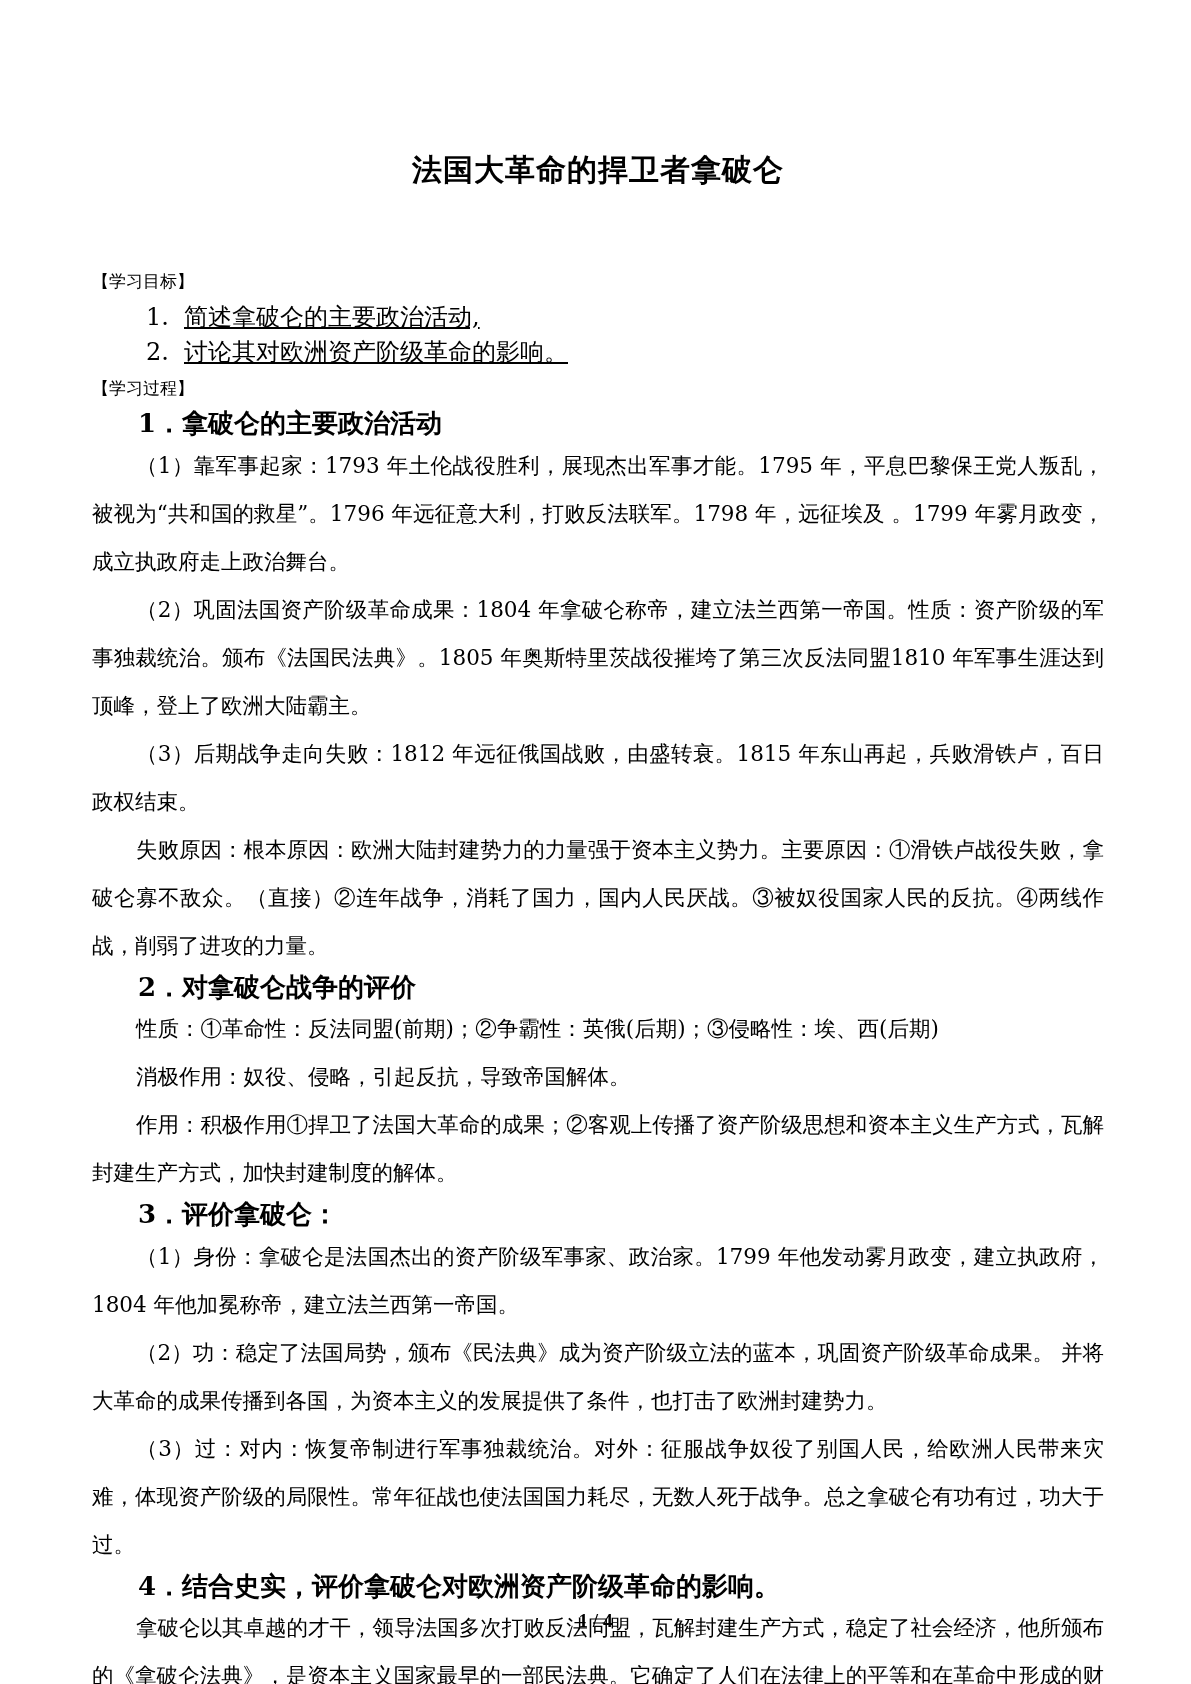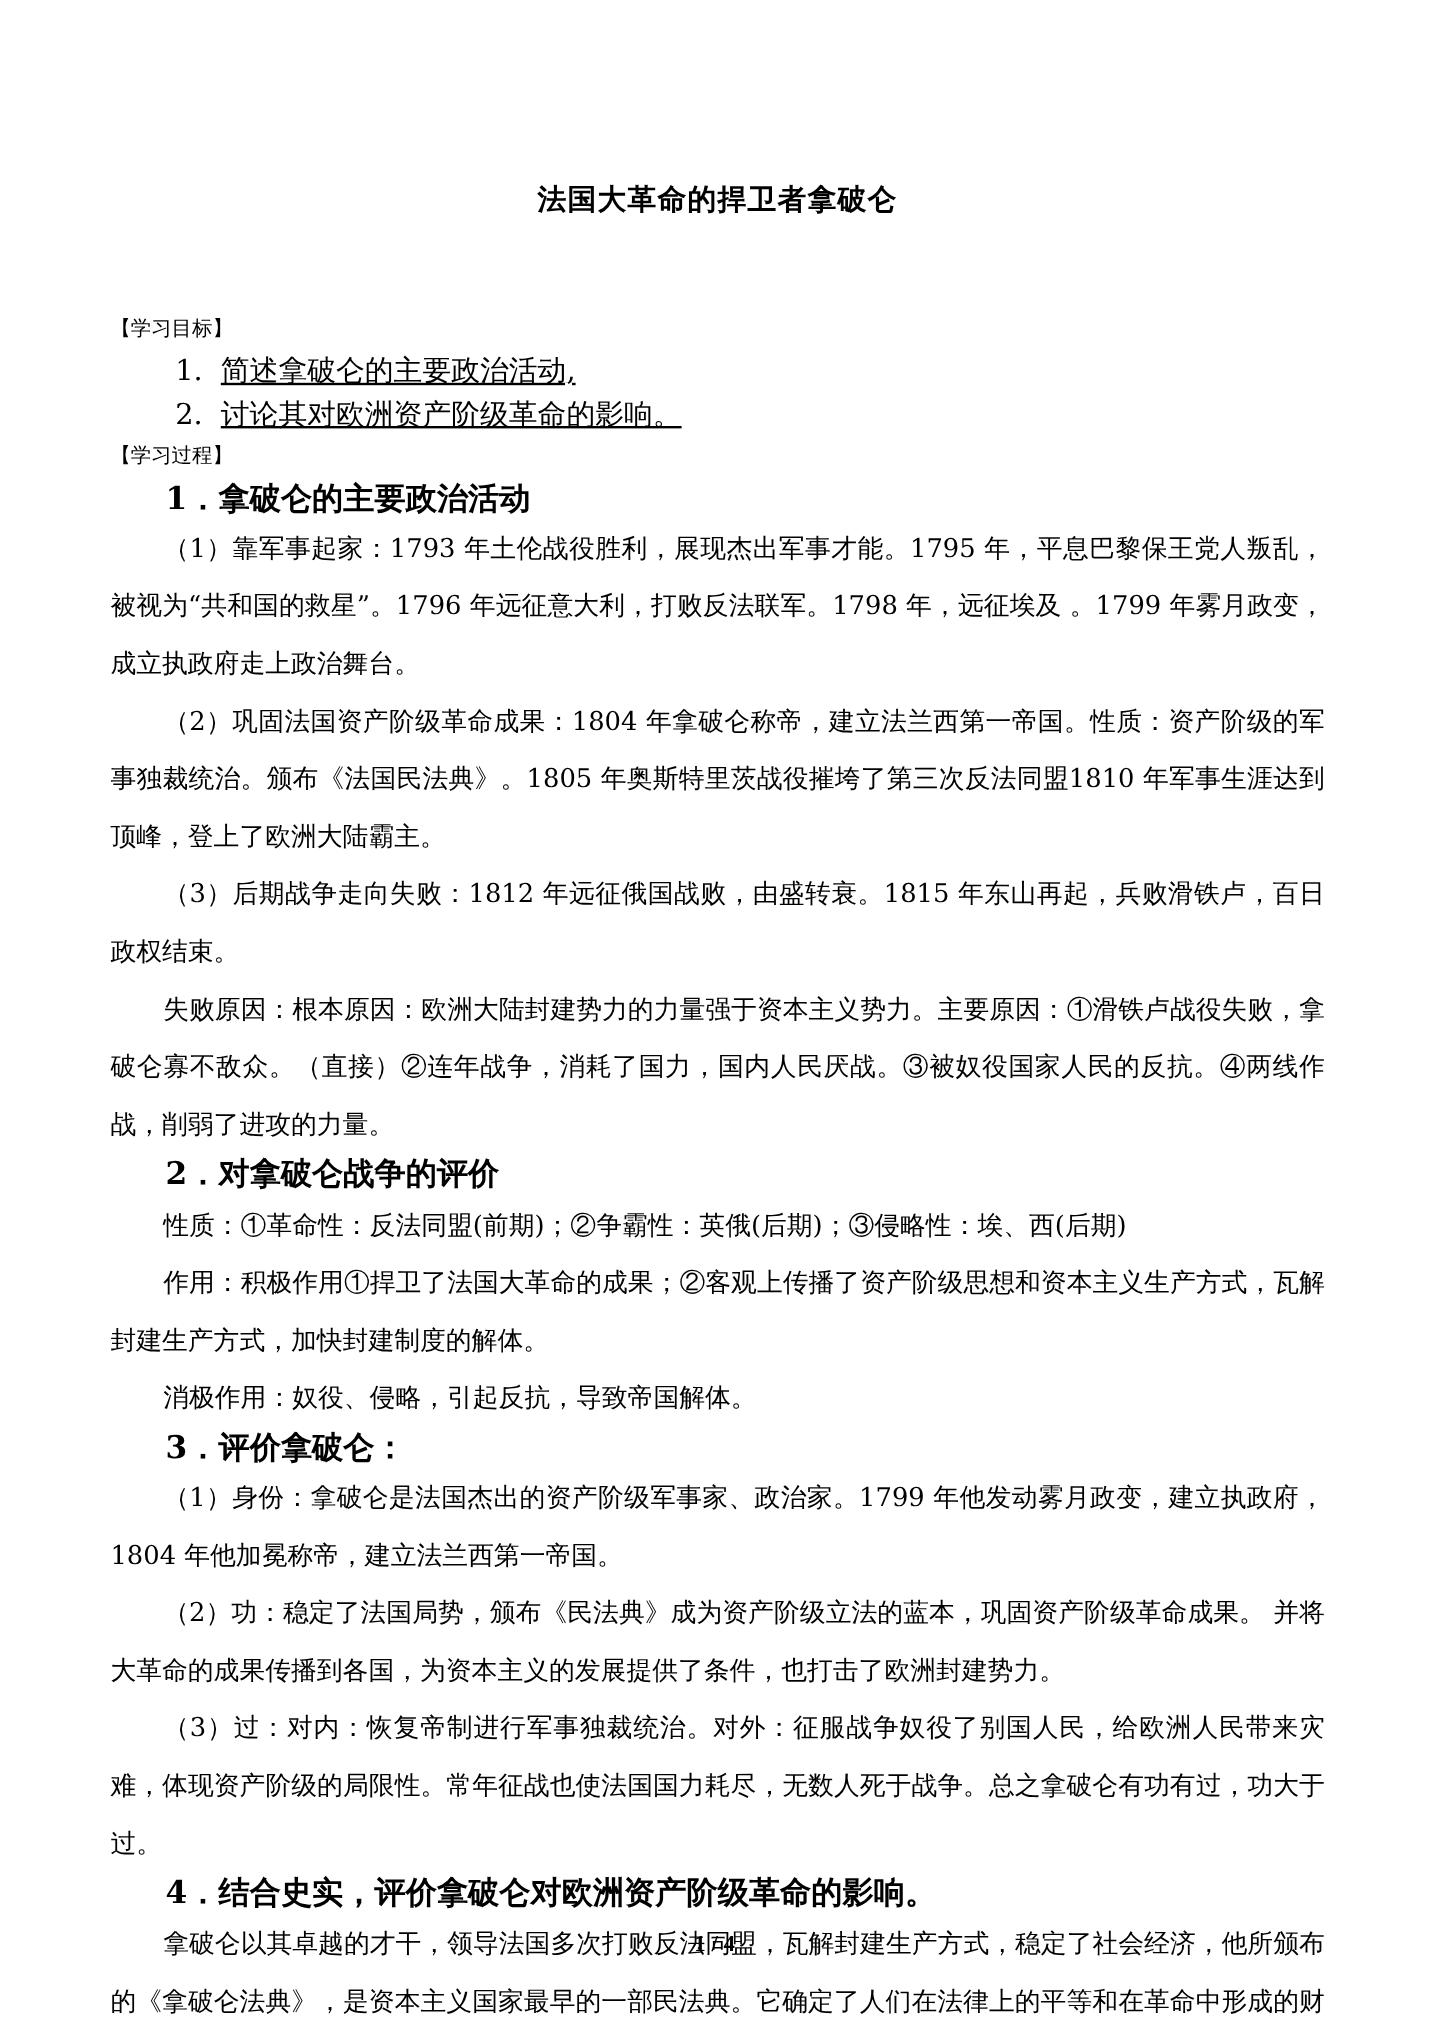--- a/index.html
+++ b/index.html
@@ -23,21 +23,21 @@
     overflow: hidden;
   }
   .content {
     position: absolute;
     left: 92px;
     top: 0;
     width: 1012px;
   }
   .doc-title {
     text-align: center;
-    font-size: 24px;
+    font-size: 30px;
     font-weight: bold;
     line-height: 1.2;
     margin-top: 152px;
     margin-bottom: 0;
     letter-spacing: 1px;
   }
   .spacer-after-title {
     height: 76px;
   }
   .para {
@@ -112,23 +112,23 @@
     <p class="para indent">（2）巩固法国资产阶级革命成果：1804 年拿破仑称帝，建立法兰西第一帝国。性质：资产阶级的军事独裁统治。颁布《法国民法典》。1805 年奥斯特里茨战役摧垮了第三次反法同盟1810 年军事生涯达到顶峰，登上了欧洲大陆霸主。</p>
 
     <p class="para indent">（3）后期战争走向失败：1812 年远征俄国战败，由盛转衰。1815 年东山再起，兵败滑铁卢，百日政权结束。</p>
 
     <p class="para indent">失败原因：根本原因：欧洲大陆封建势力的力量强于资本主义势力。主要原因：①滑铁卢战役失败，拿破仑寡不敌众。（直接）②连年战争，消耗了国力，国内人民厌战。③被奴役国家人民的反抗。④两线作战，削弱了进攻的力量。</p>
 
     <div class="sub-head">2．对拿破仑战争的评价</div>
 
     <p class="para indent">性质：①革命性：反法同盟(前期)；②争霸性：英俄(后期)；③侵略性：埃、西(后期)</p>
 
+    <p class="para indent">消极作用：奴役、侵略，引起反抗，导致帝国解体。</p>
+
     <p class="para indent">作用：积极作用①捍卫了法国大革命的成果；②客观上传播了资产阶级思想和资本主义生产方式，瓦解封建生产方式，加快封建制度的解体。</p>
-
-    <p class="para indent">消极作用：奴役、侵略，引起反抗，导致帝国解体。</p>
 
     <div class="sub-head">3．评价拿破仑：</div>
 
     <p class="para indent">（1）身份：拿破仑是法国杰出的资产阶级军事家、政治家。1799 年他发动雾月政变，建立执政府，1804 年他加冕称帝，建立法兰西第一帝国。</p>
 
     <p class="para indent">（2）功：稳定了法国局势，颁布《民法典》成为资产阶级立法的蓝本，巩固资产阶级革命成果。 并将大革命的成果传播到各国，为资本主义的发展提供了条件，也打击了欧洲封建势力。</p>
 
     <p class="para indent">（3）过：对内：恢复帝制进行军事独裁统治。对外：征服战争奴役了别国人民，给欧洲人民带来灾难，体现资产阶级的局限性。常年征战也使法国国力耗尽，无数人死于战争。总之拿破仑有功有过，功大于过。</p>
 
     <div class="sub-head">4．结合史实，评价拿破仑对欧洲资产阶级革命的影响。</div>

